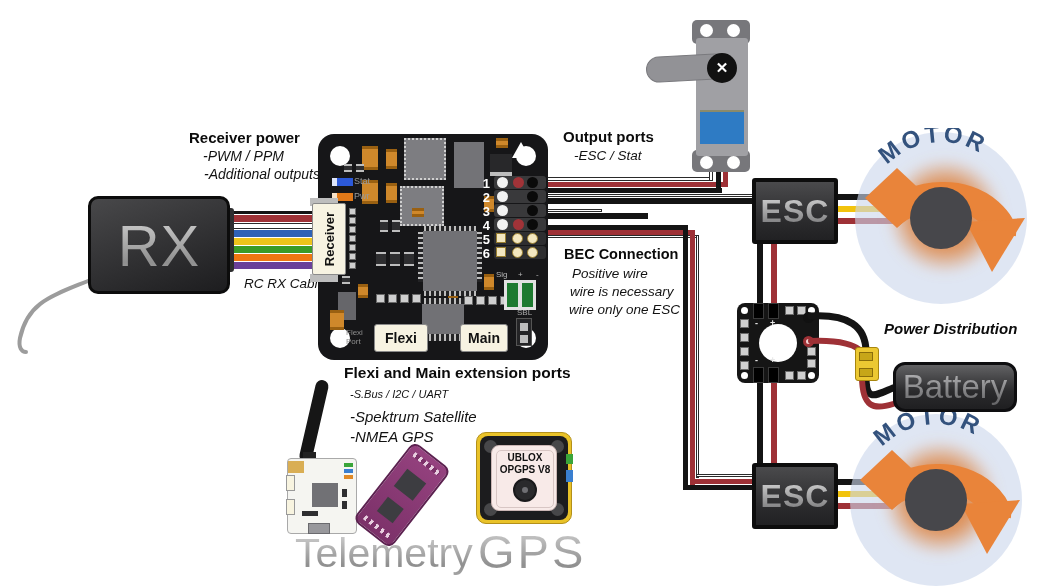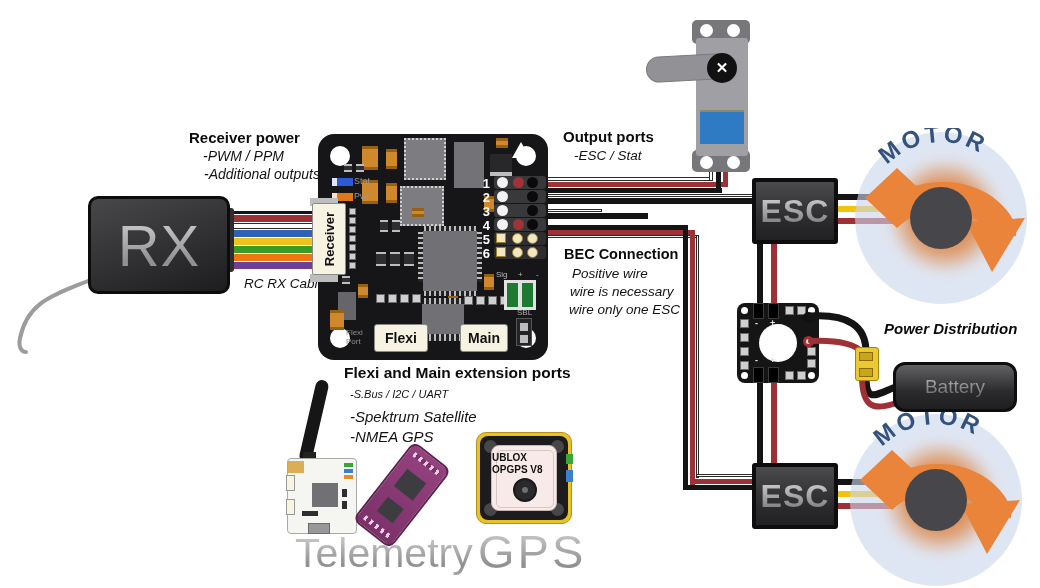--- a/index.html
+++ b/index.html
@@ -334,21 +334,21 @@
   <svg class="abs" style="left:0;top:0" width="1040" height="588">
     <path d="M 811 316 C 848 314, 866 326, 866 352 L 866 376 C 866 402, 874 396, 893 388" fill="none" stroke="#141414" stroke-width="7" stroke-linecap="round"></path>
     <path d="M 811 341 C 836 340, 862 344, 862 356 L 862 376 C 862 408, 874 410, 893 404" fill="none" stroke="#9e3136" stroke-width="6" stroke-linecap="round"></path>
   </svg>
   <div class="abs" style="left:855px;top:347px;width:24px;height:34px;background:#ecc832;border:1px solid #a8860e;border-radius:3px;box-sizing:border-box">
     <div class="abs" style="left:3px;top:4px;width:14px;height:9px;background:#c7a618;border:1px solid #8a6d0a;box-sizing:border-box"></div>
     <div class="abs" style="left:3px;top:20px;width:14px;height:9px;background:#c7a618;border:1px solid #8a6d0a;box-sizing:border-box"></div>
   </div>
 
   <div class="abs" style="left:893px;top:362px;width:124px;height:50px;border-radius:12px;border:3px solid #0e0e10;box-sizing:border-box;background:linear-gradient(180deg,#626264,#2b2b2d 60%,#1f1f21);display:flex;align-items:center;justify-content:center">
-    <span class="gray3d" style="font-size:19px;background:linear-gradient(180deg,#bcbcbe,#606062);-webkit-background-clip:text;background-clip:text">Battery</span>
+    <span class="gray3d" style="font-size:33px;background:linear-gradient(180deg,#bcbcbe,#606062);-webkit-background-clip:text;background-clip:text">Battery</span>
   </div>
   <div class="note-title" style="left:884px;top:320px;font-style:italic">Power Distribution</div>
 
   <div class="note-title" style="left:189px;top:129px">Receiver power</div>
   <div class="note-line" style="left:203px;top:148px;font-size:14px">-PWM / PPM</div>
   <div class="note-line" style="left:204px;top:166px;font-size:14px">-Additional outputs</div>
 
   <div class="note-title" style="left:563px;top:128px">Output ports</div>
   <div class="note-line" style="left:574px;top:148px">-ESC / Stat</div>
 
@@ -389,21 +389,21 @@
 
   <div class="abs" style="left:476px;top:430px;width:100px;height:98px">
     <div class="abs" style="left:0;top:2px;width:96px;height:92px;background:#e9c228;border:1px solid #b3901a;border-radius:10px;box-sizing:border-box"></div>
     <div class="abs" style="left:4px;top:6px;width:88px;height:84px;background:#1c1c1e;border-radius:8px"></div>
     <div class="abs" style="left:8px;top:10px;width:13px;height:13px;border-radius:50%;background:#474749"></div>
     <div class="abs" style="left:75px;top:10px;width:13px;height:13px;border-radius:50%;background:#474749"></div>
     <div class="abs" style="left:8px;top:73px;width:13px;height:13px;border-radius:50%;background:#474749"></div>
     <div class="abs" style="left:75px;top:73px;width:13px;height:13px;border-radius:50%;background:#474749"></div>
     <div class="abs" style="left:15px;top:15px;width:66px;height:66px;background:#f8eae8;border:1px solid #cbb6b4;border-radius:8px;box-sizing:border-box">
       <div class="abs" style="left:4px;top:4px;width:56px;height:56px;border:1px solid #d8c6c4;border-radius:5px"></div>
-      <div class="abs" style="left:0;top:6px;width:66px;font-weight:700;font-size:10px;color:#111;line-height:1.15">
+      <div class="abs" style="left:0;top:6px;width:66px;text-align:center;font-weight:700;font-size:10px;color:#111;line-height:1.15">
         <div>UBLOX</div>
         <div>OPGPS V8</div>
       </div>
       <div class="abs" style="left:21px;top:32px;width:24px;height:24px;border-radius:50%;background:#2a2a2c;border:2px solid #1a1a1c;box-sizing:border-box">
         <div class="abs" style="left:7px;top:7px;width:6px;height:6px;border-radius:50%;background:#6f6f73"></div>
       </div>
     </div>
     <div class="abs" style="left:90px;top:24px;width:7px;height:10px;background:#3aa53a"></div>
     <div class="abs" style="left:90px;top:40px;width:7px;height:12px;background:#3a7fd0"></div>
   </div>

